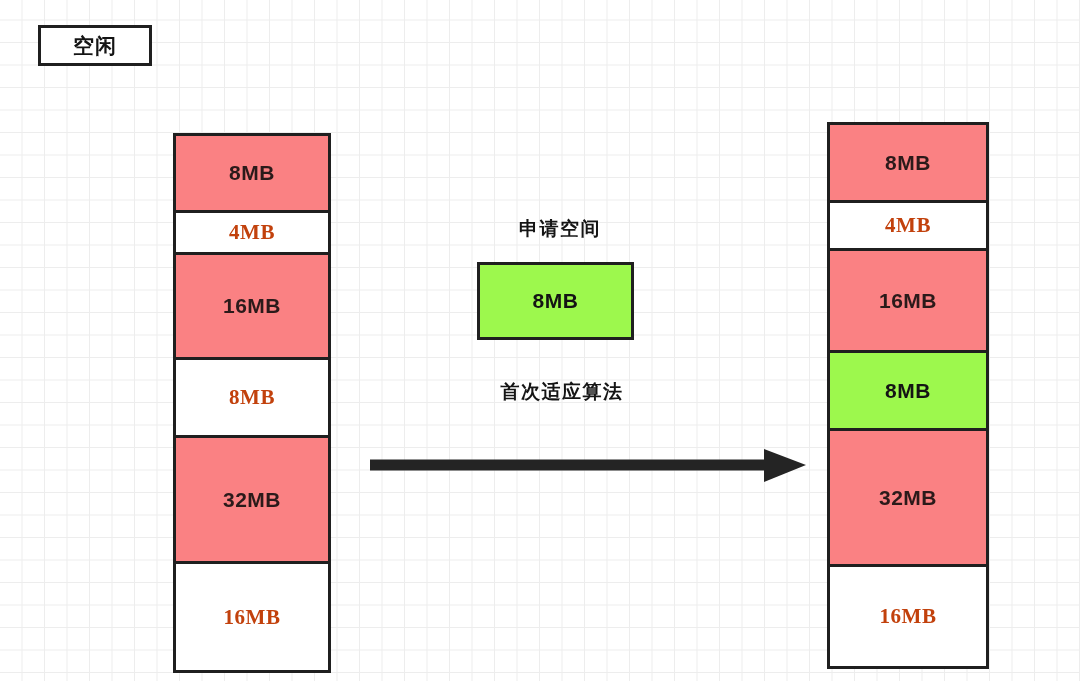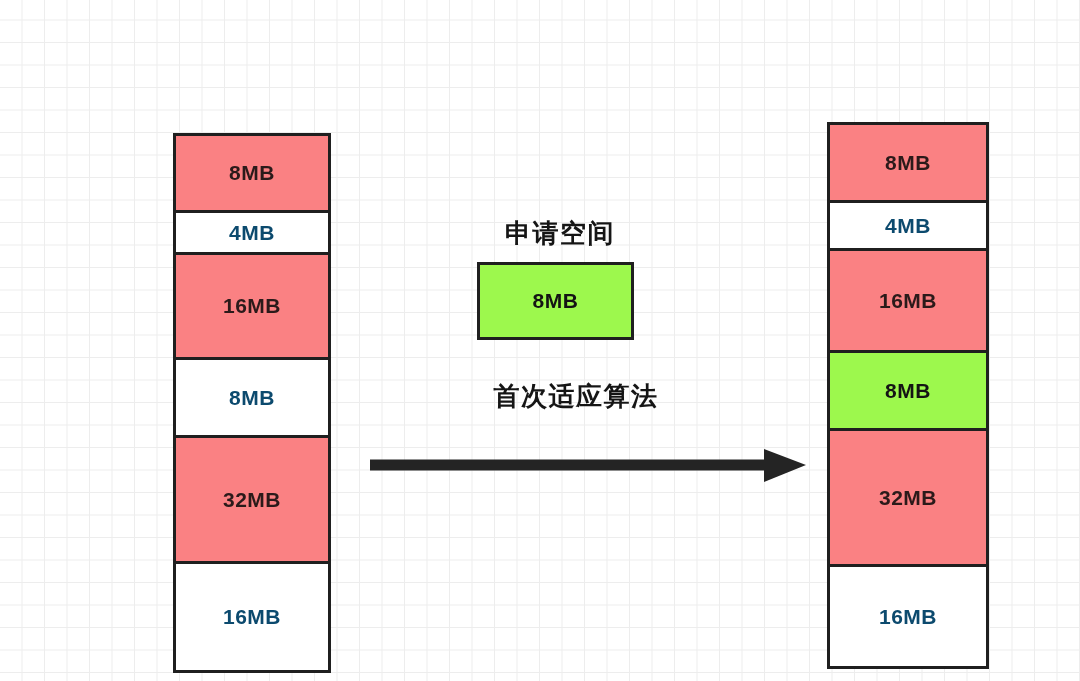--- a/index.html
+++ b/index.html
@@ -68,35 +68,35 @@
     justify-content: center;
     font-weight: bold;
     font-size: 21px;
     color: #202020;
     letter-spacing: 0.5px;
     border-bottom: 3px solid #1f1f1f;
     overflow: hidden;
   }
   .mem-block:last-child { border-bottom: none; }
   .mem-block.used      { background: #fa8183; color: #2b1a1a; }
-  .mem-block.free      { background: #ffffff; color: #0c4a6e; }
+  .mem-block.free      { background: #ffffff; color: #c2410c; font-family: Liberation Serif, serif; }
   .mem-block.allocated { background: #9df84d; color: #141414; }
 
   
   .center-label {
     position: absolute;
     text-align: center;
     font-weight: bold;
-    font-size: 26px;
+    font-size: 19px;
     color: #151515;
     letter-spacing: 1.5px;
     white-space: nowrap;
   }
   #request-label   { left: 440px; top: 216px; width: 240px; }
-  #algorithm-label { left: 446px; top: 379px; width: 260px; }
+  #algorithm-label { left: 432px; top: 379px; width: 260px; }
 
   #request-box {
     position: absolute;
     left: 477px;
     top: 262px;
     width: 157px;
     height: 78px;
     box-sizing: border-box;
     border: 3px solid #1f1f1f;
     background: #9df84d;
@@ -116,20 +116,23 @@
     top: 443px;
     width: 440px;
     height: 44px;
   }
 </style>
 </head>
 <body>
 
 <div id="canvas">
 
+  <div class="legend-item" id="legend-free">
+    <span>空闲</span>
+  </div>
 
   <div class="mem-column" id="column-before">
     <div class="mem-block used" style="flex:0 0 77px;">
         <span>8MB</span>
       </div>
     <div class="mem-block free" style="flex:0 0 42px;">
         <span>4MB</span>
       </div>
     <div class="mem-block used" style="flex:0 0 105px;">
         <span>16MB</span>

